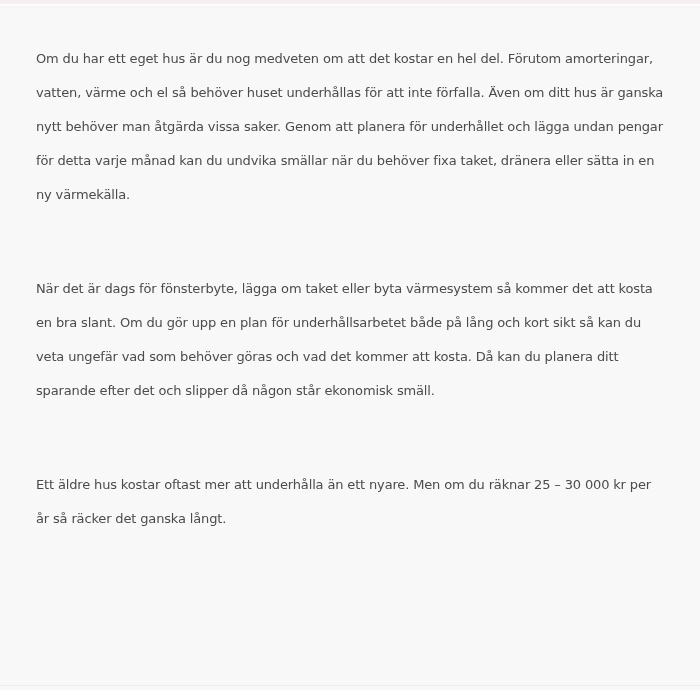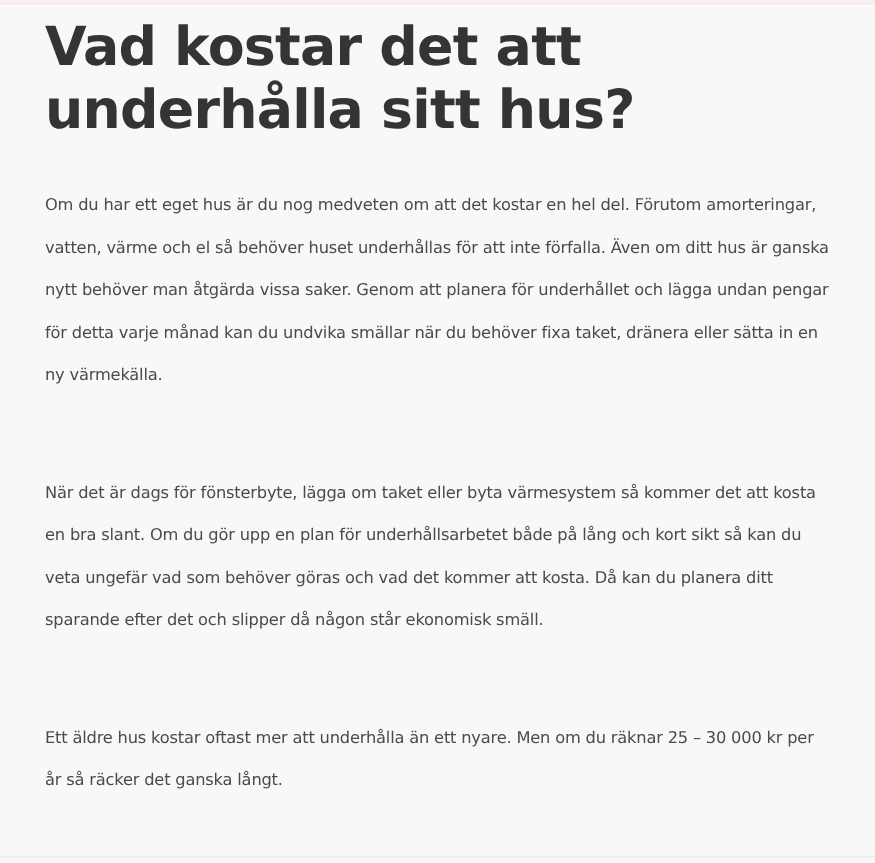--- a/index.html
+++ b/index.html
@@ -101,21 +101,20 @@
 <body>
 
 <div class="page">
 
   <div class="top-band"></div>
   <div class="top-band-line"></div>
   <div class="top-band-line2"></div>
 
   <article class="article">
 
-    <h1 class="article-title">Vad kostar det att underhålla sitt hus?</h1>
 
     <div class="body-copy">
       <p>Om du har ett eget hus är du nog medveten om att det kostar en hel del. Förutom amorteringar, vatten, värme och el så behöver huset underhållas för att inte förfalla. Även om ditt hus är ganska nytt behöver man åtgärda vissa saker. Genom att planera för underhållet och lägga undan pengar för detta varje månad kan du undvika smällar när du behöver fixa taket, dränera eller sätta in en ny värmekälla.</p>
       <p>När det är dags för fönsterbyte, lägga om taket eller byta värmesystem så kommer det att kosta en bra slant. Om du gör upp en plan för underhållsarbetet både på lång och kort sikt så kan du veta ungefär vad som behöver göras och vad det kommer att kosta. Då kan du planera ditt sparande efter det och slipper då någon står ekonomisk smäll.</p>
       <p>Ett äldre hus kostar oftast mer att underhålla än ett nyare. Men om du räknar 25 – 30 000 kr per år så räcker det ganska långt.</p>
     </div>
 
   </article>
 
   <div class="bottom-rule"></div>

